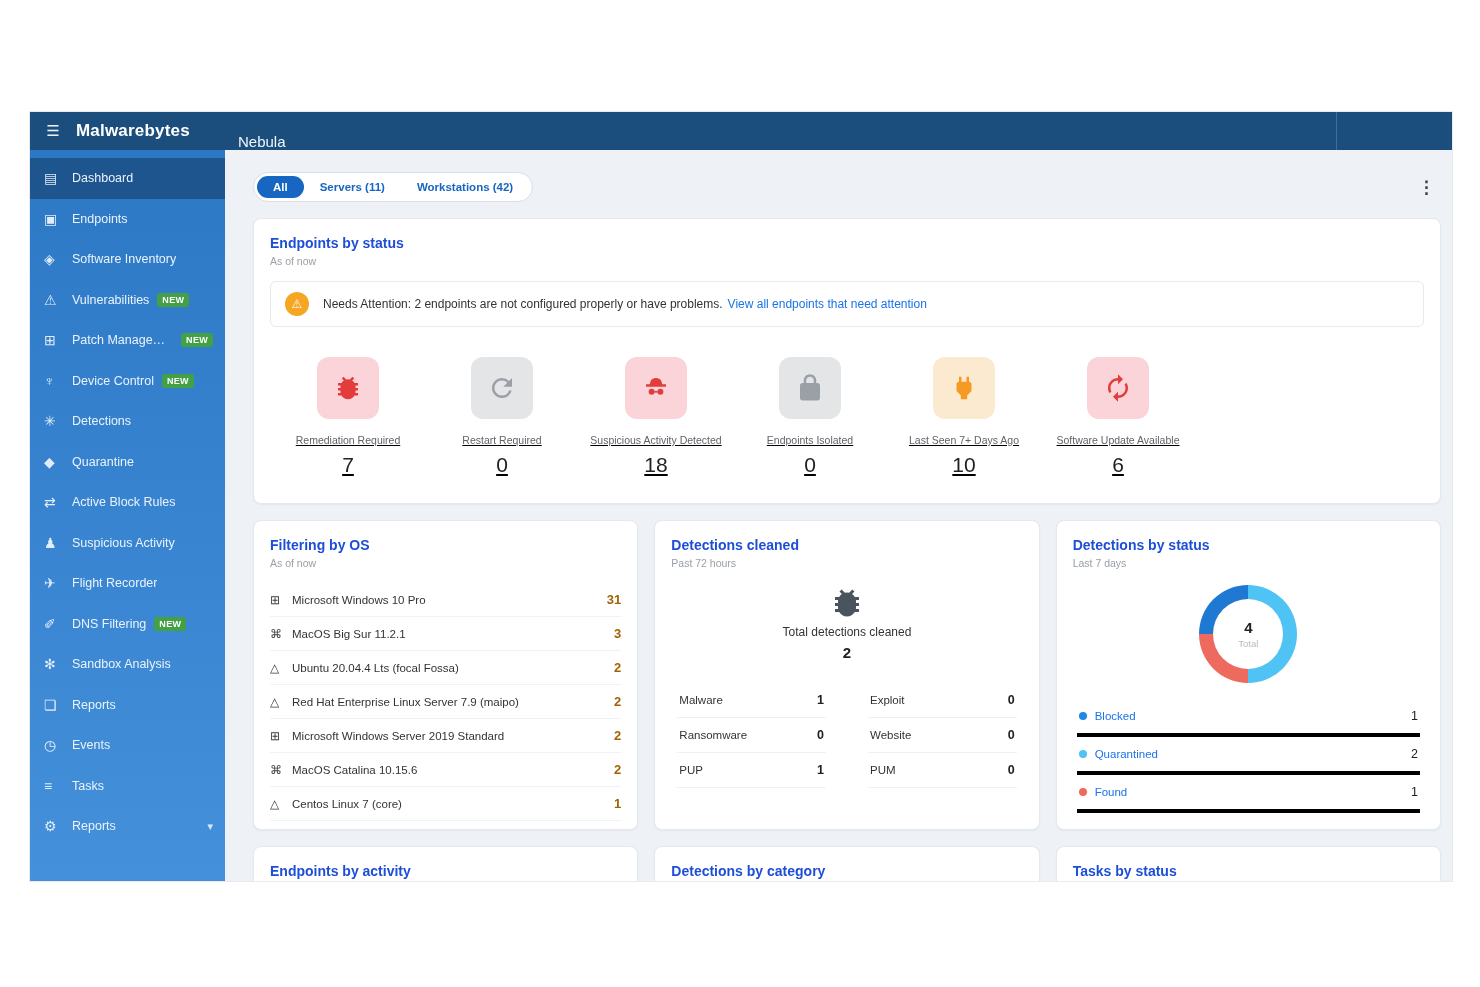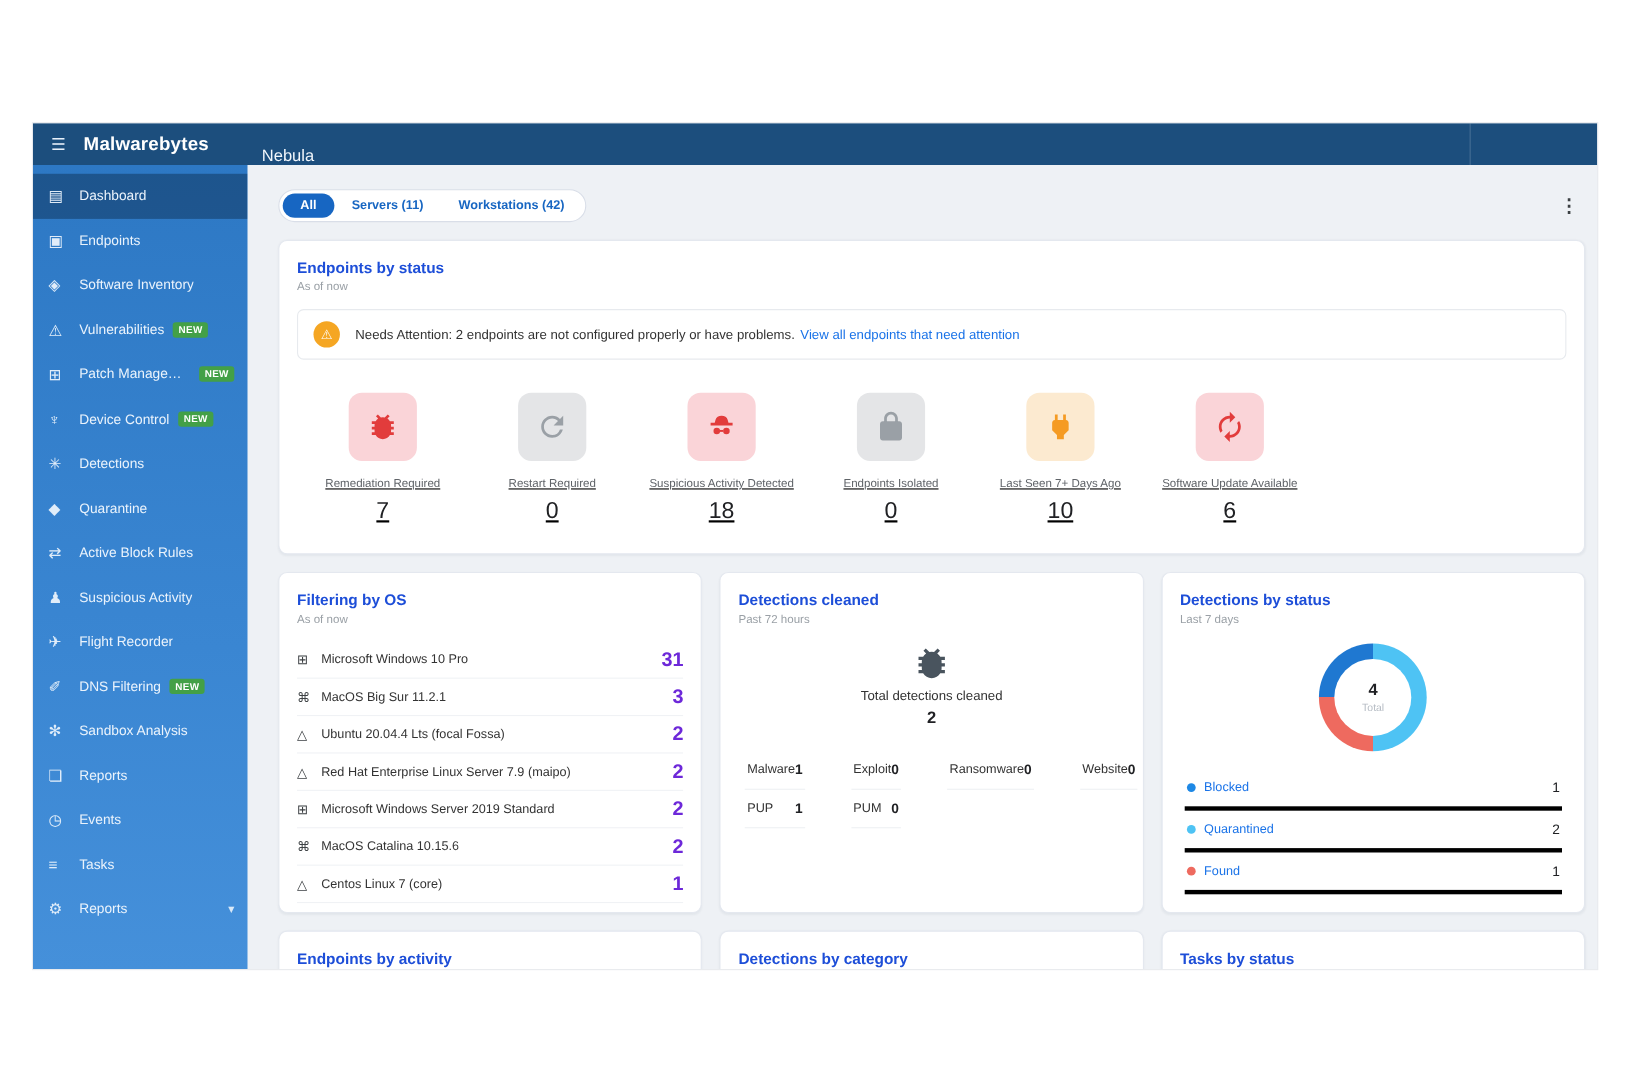--- a/index.html
+++ b/index.html
@@ -52,28 +52,28 @@
   .tile-label { margin-top: 15px; font-size: 10.5px; color: #5f6368; white-space: nowrap; }
   .tile-value { margin-top: 7px; font-size: 21px; color: #202124; }
 
   
   .grid3 { display: grid; grid-template-columns: 1fr 1fr 1fr; gap: 16px; }
   .os-card, .cleaned-card, .chart-card { padding: 16px; height: 310px; overflow: hidden; }
   .os-rows { margin-top: 14px; }
   .os-row { display: flex; align-items: center; height: 34px; border-bottom: 1px solid #f0f2f5; font-size: 11.5px; color: #333; }
   .os-glyph { width: 22px; flex: 0 0 22px; font-size: 12px; color: #3c4043; }
   .os-name { white-space: nowrap; overflow: hidden; text-overflow: ellipsis; }
-  .os-count { margin-left: auto; font-weight: 700; font-size: 18px; color: #6d28d9; padding-left: 8px; }
+  .os-count { margin-left: auto; font-weight: 700; font-size: 13px; color: #a16207; padding-left: 8px; }
 
   .cleaned-center { text-align: center; margin-top: 16px; }
   .bug-big { width: 36px; height: 36px; color: #49545e; margin: 0 auto; }
   .bug-big svg { width: 36px; height: 36px; fill: currentColor; }
   .total-label { font-size: 12px; color: #333; margin-top: 4px; }
   .total-value { font-size: 15px; font-weight: 700; color: #202124; margin-top: 5px; }
-  .stats { display: grid; grid-template-columns: 1fr 1fr 1fr 1fr; column-gap: 42px; margin-top: 22px; padding: 0 6px; }
+  .stats { display: grid; grid-template-columns: 1fr 1fr; column-gap: 42px; margin-top: 22px; padding: 0 6px; }
   .stat { display: flex; justify-content: space-between; align-items: center; border-bottom: 1px solid #eef0f3; padding: 10px 2px; font-size: 11.5px; color: #333; }
   .stat-value { font-weight: 700; font-size: 12.5px; color: #202124; }
 
   .donut-wrap { display: flex; justify-content: center; margin-top: 16px; }
   .donut { width: 98px; height: 98px; border-radius: 50%; position: relative;
            background: conic-gradient(#4ec3f4 0 50%, #ee6a5f 50% 75%, #1f78d1 75% 100%); }
   .donut::before { content: ""; position: absolute; inset: 14px; background: #fff; border-radius: 50%; }
   .donut-center { position: absolute; inset: 0; display: flex; flex-direction: column; align-items: center; justify-content: center; z-index: 1; }
   .donut-value { font-size: 15px; font-weight: 700; color: #202124; }
   .donut-label { font-size: 9.5px; color: #b6bcc4; margin-top: 2px; }

